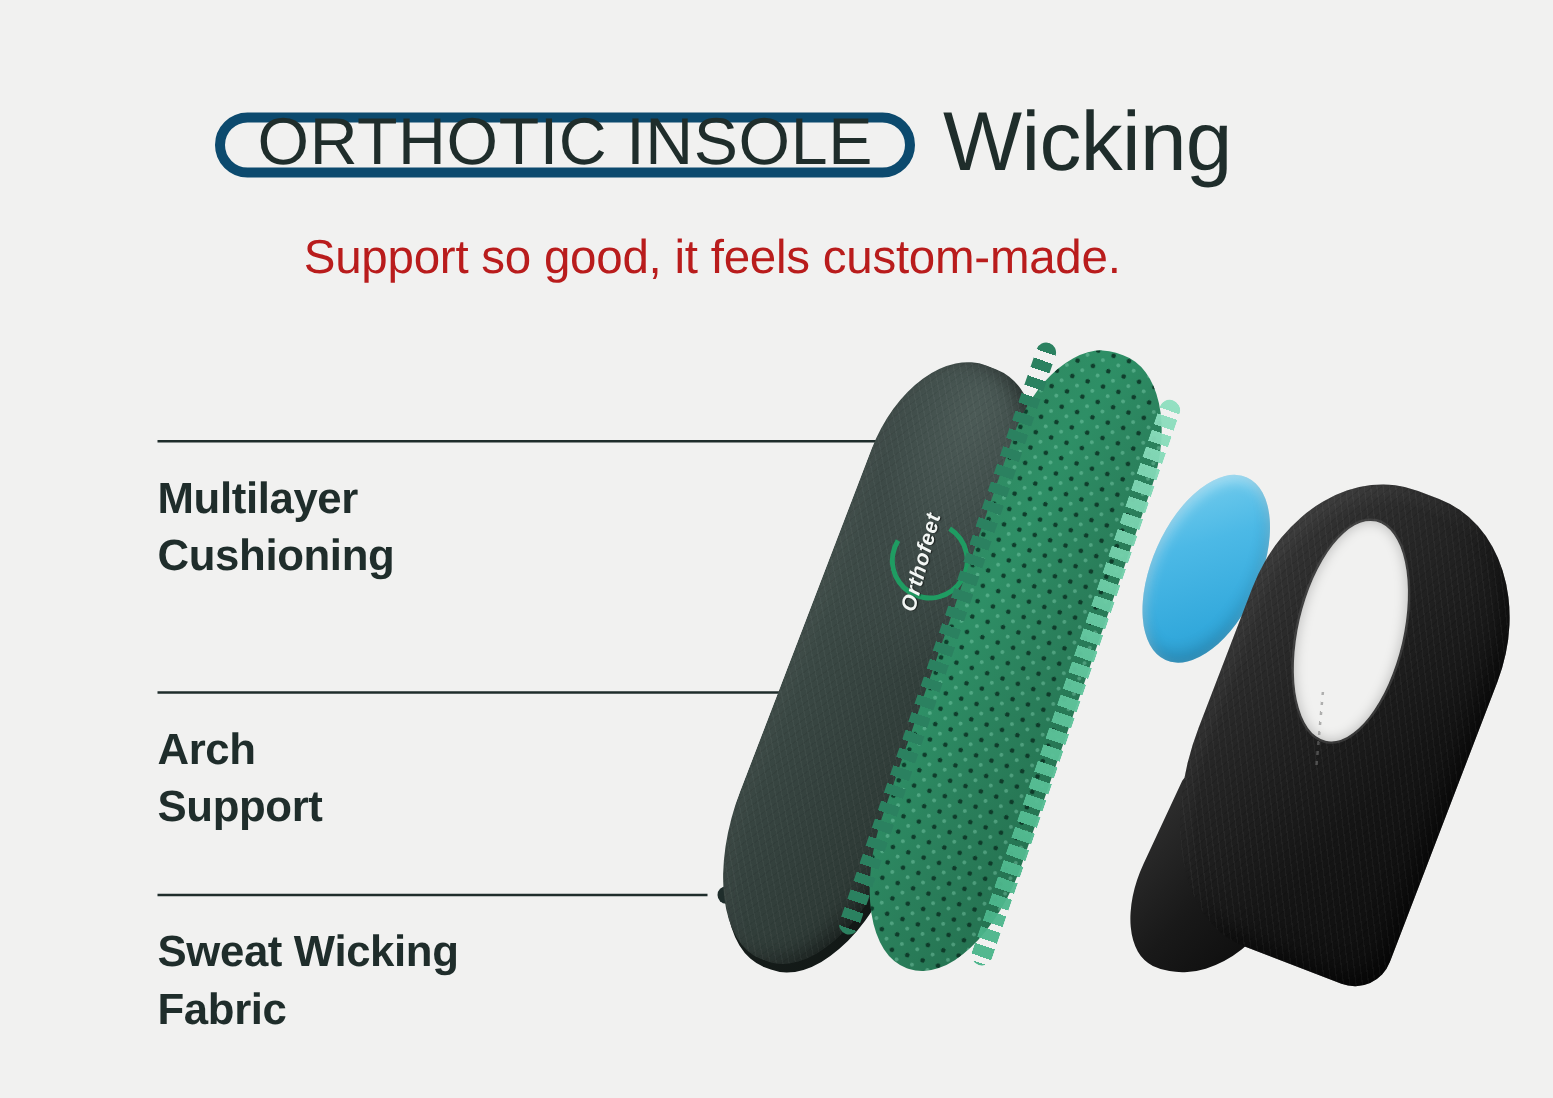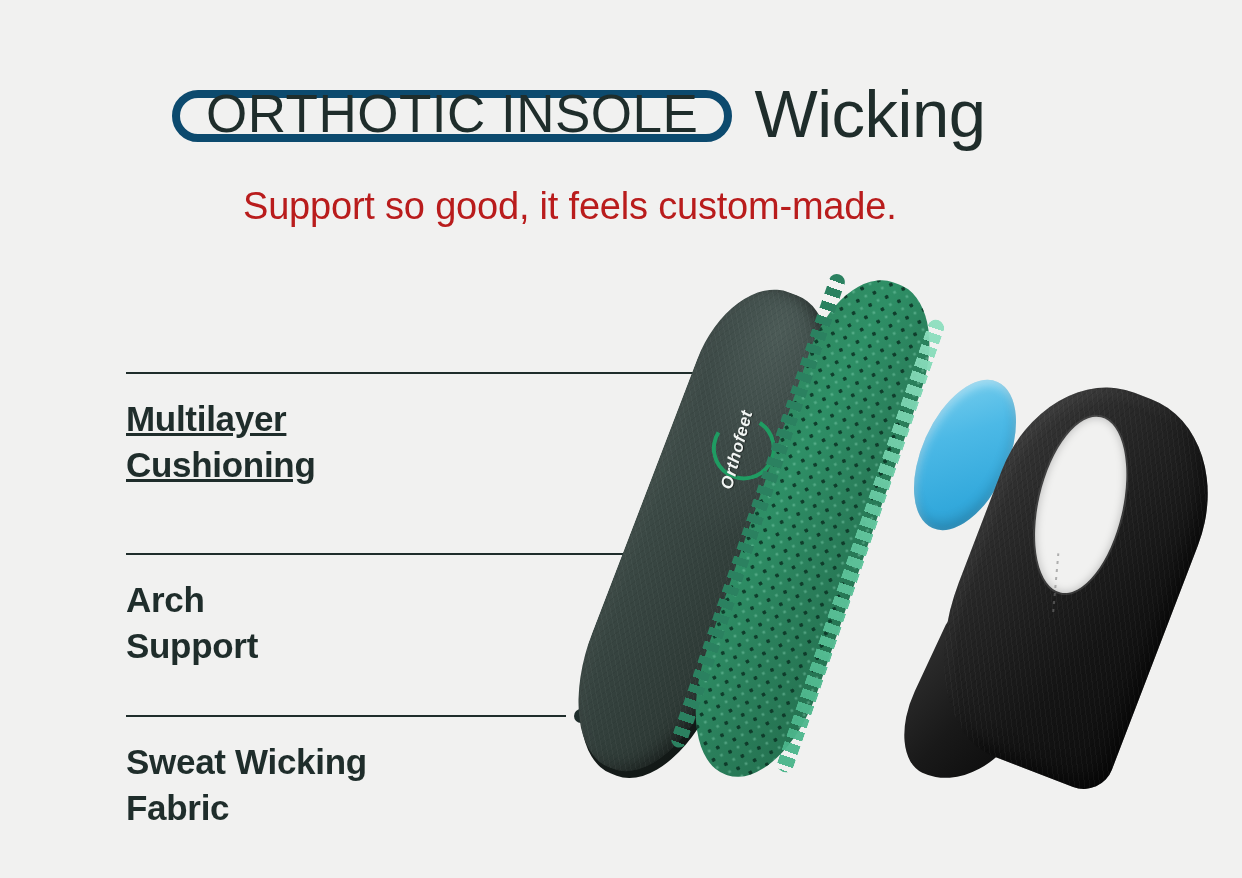--- a/index.html
+++ b/index.html
@@ -56,21 +56,21 @@
   }
   .feature .rule .dot{
     position:absolute;top:0;width:14px;height:14px;border-radius:50%;
     background:#1f2d2b;
   }
   .feature .label{
     margin-top:16px;
     font-size:35px;font-weight:700;line-height:1.30;
     letter-spacing:-0.3px;color:#1f2d2b;white-space:pre-line;
   }
-  #feature-0{top:366px;text-decoration:underline;}
+  #feature-0{top:346px;}
   #feature-1{top:547px;}
   #feature-2{top:709px;}
 
   
   .product{position:absolute;left:600px;top:255px;width:642px;height:600px;}
 
   
   .insole-dark{
     position:absolute;left:36px;top:22px;
     width:132px;height:508px;

